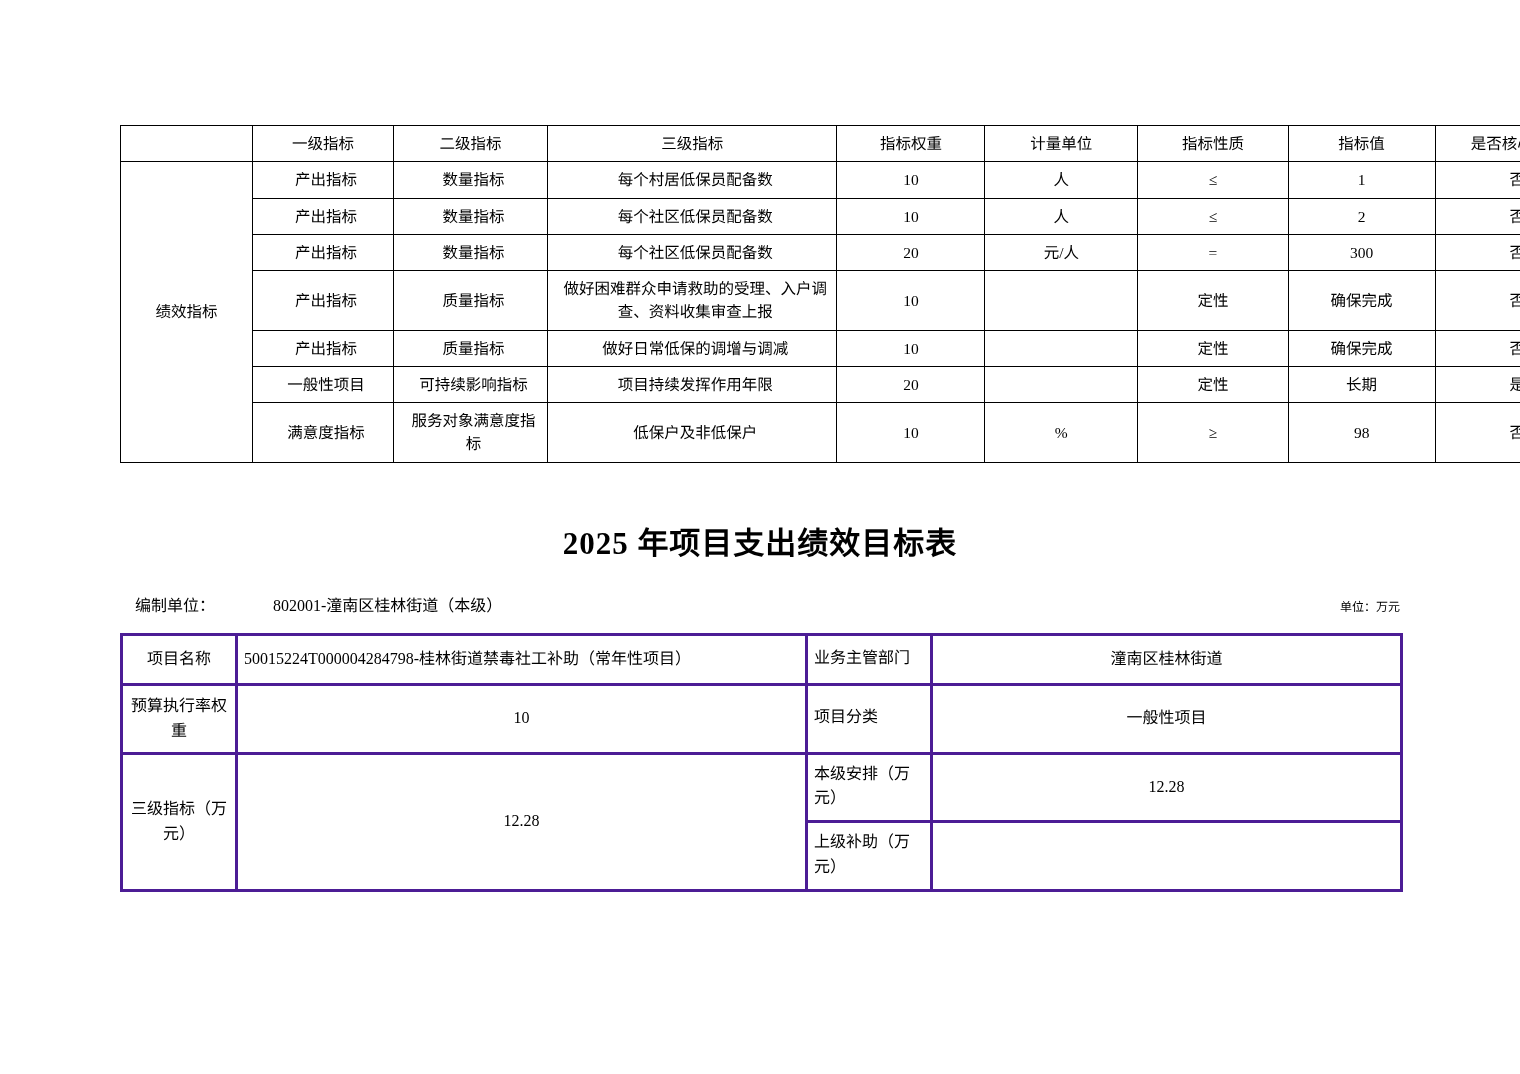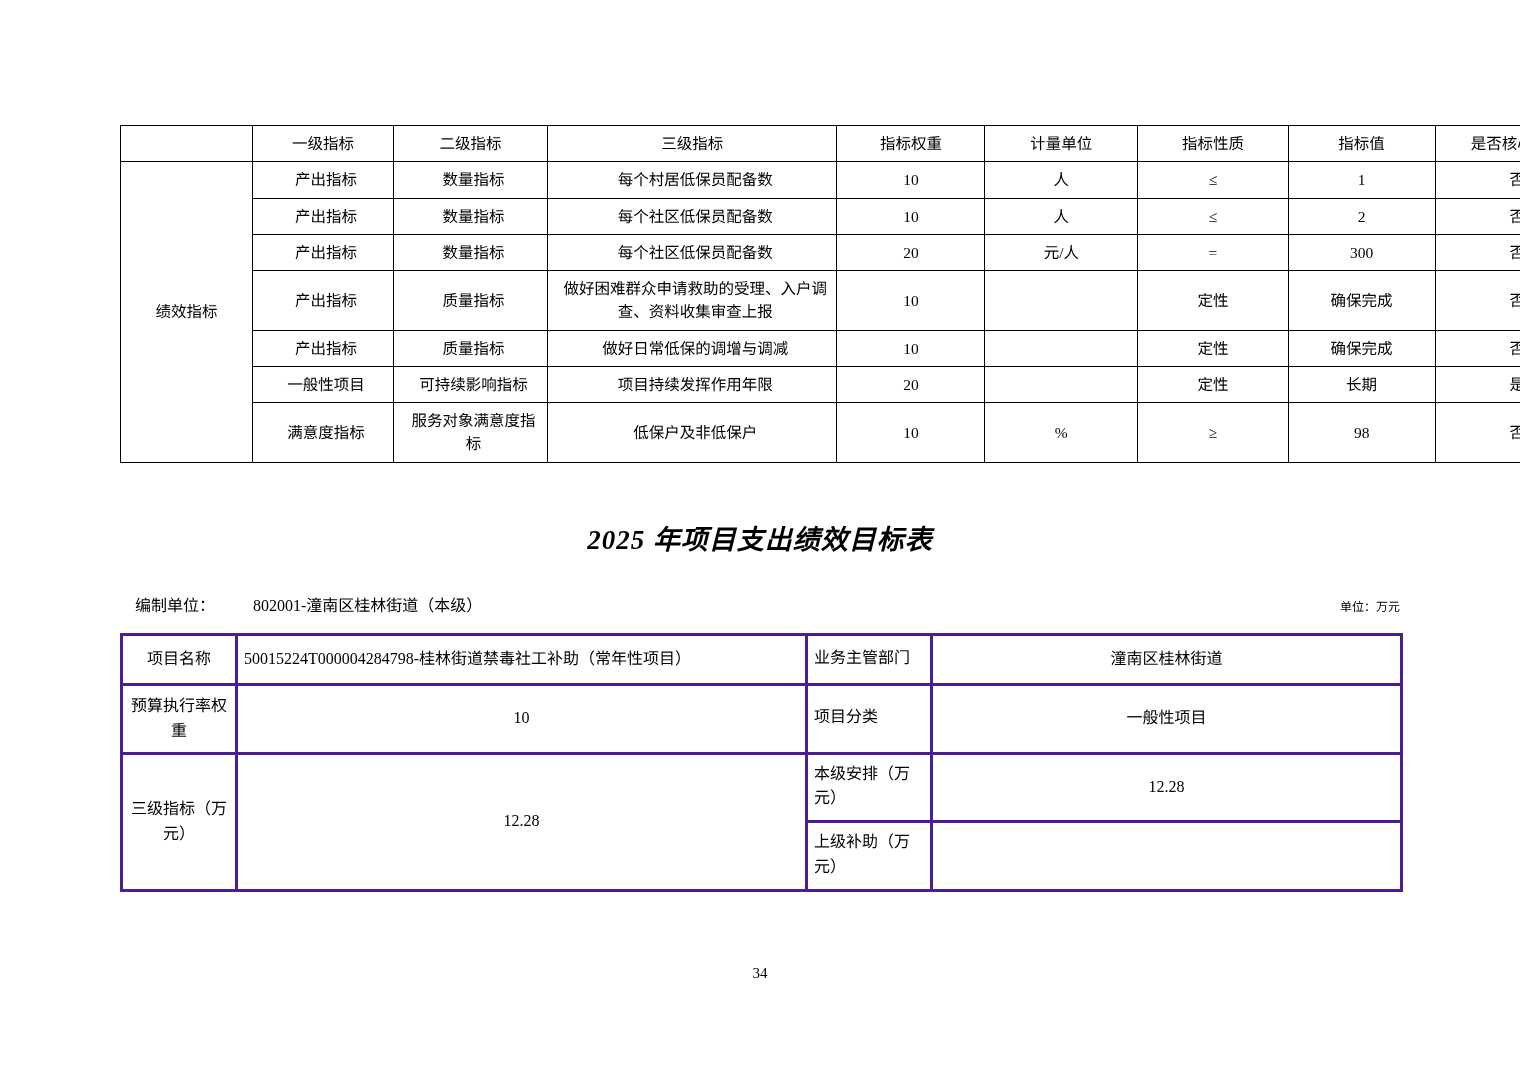--- a/index.html
+++ b/index.html
@@ -67,40 +67,39 @@
   .col-7  { width: 127px; }
   .col-8  { width: 142px; }
 
   
   .doc-title {
     position: absolute;
     top: 518px;
     left: 0;
     width: 1520px;
     text-align: center;
-    font-size: 27px;
+    font-size: 31px;
     font-weight: bold;
     letter-spacing: 1px;
     font-family: "Liberation Serif", "DejaVu Serif", serif;
-    font-style: italic;
   }
 
   
   .meta-row {
     position: absolute;
     top: 592px;
     left: 135px;
     width: 1265px;
     display: flex;
     justify-content: space-between;
     align-items: baseline;
     font-size: 16px;
   }
   .meta-left { display: flex; }
-  .meta-left .label { margin-right: 38px; }
+  .meta-left .label { margin-right: 58px; }
   .meta-right { font-size: 12px; }
 
   
   .info-wrap {
     position: absolute;
     left: 120px;
     top: 633px;
     width: 1280px;
   }
   table.info {
@@ -292,15 +291,14 @@
         <td class="i-val2">12.28</td>
       </tr>
       <tr class="tall">
         <td class="i-lab2">上级补助（万元）</td>
         <td class="i-val2"></td>
       </tr>
     </tbody>
       </table>
   </div>
 
-  <div class="page-num">34</div>
 
 </div>
 
 </body></html>

